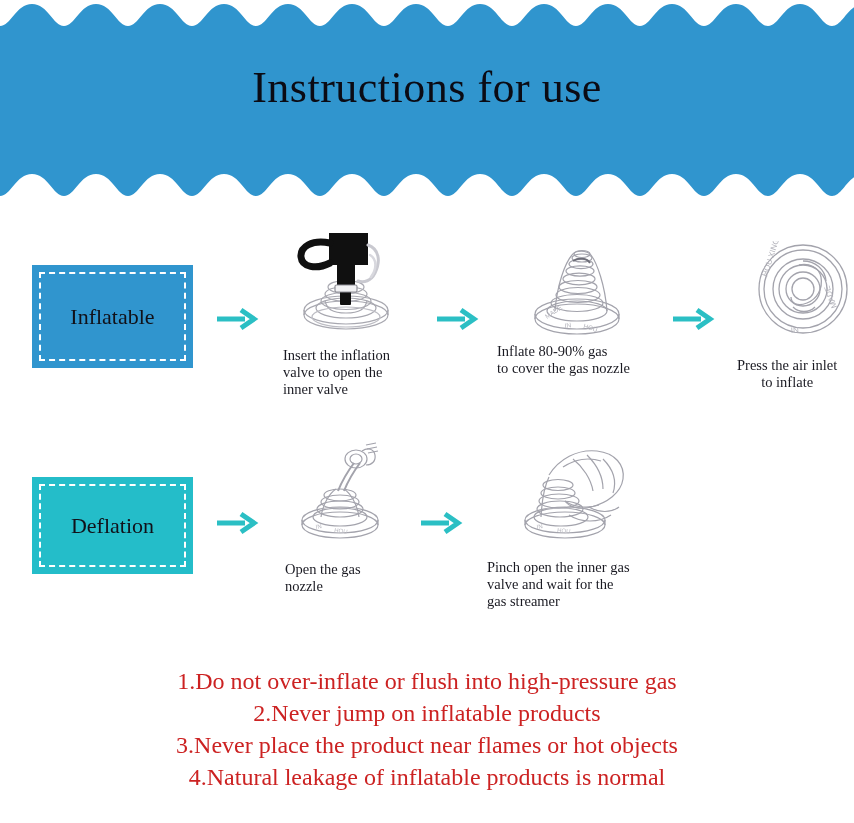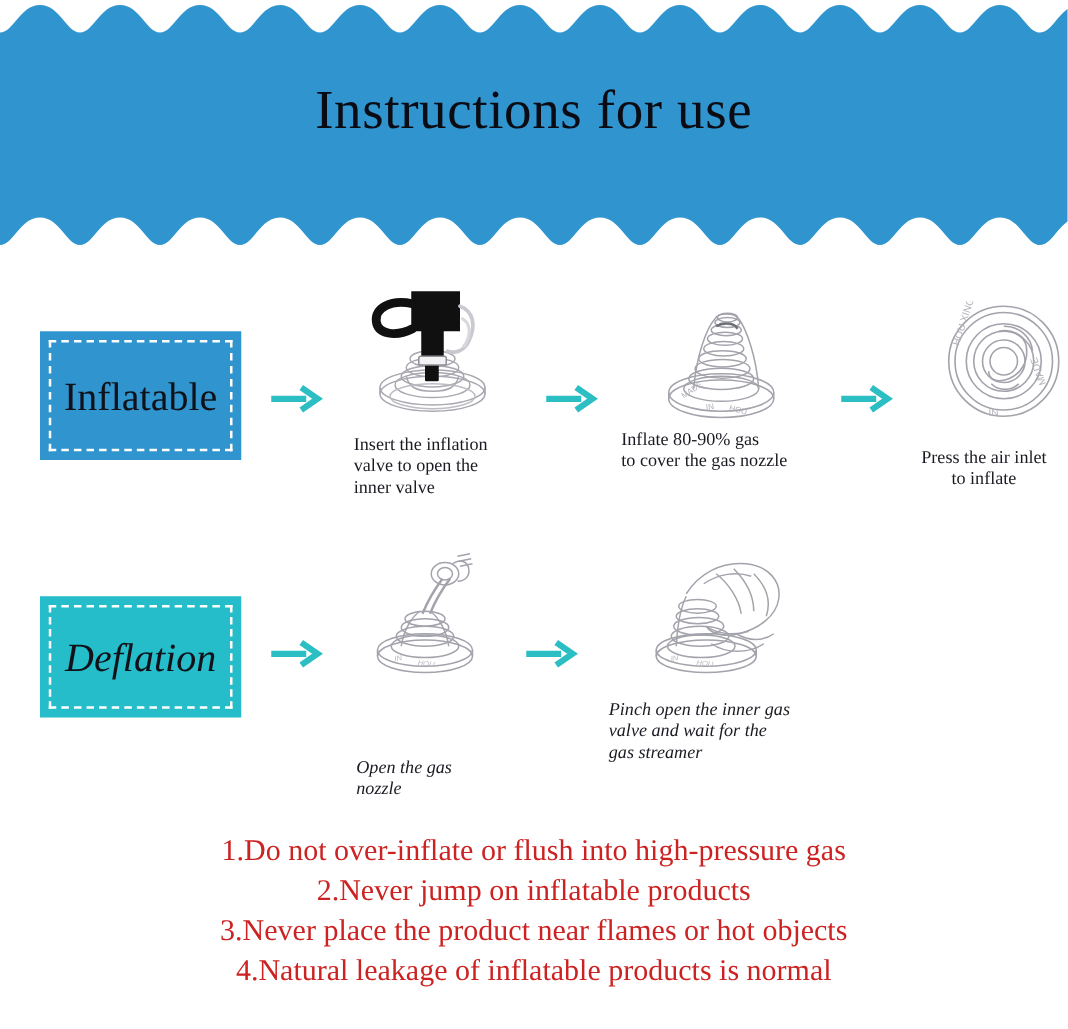--- a/index.html
+++ b/index.html
@@ -44,32 +44,32 @@
   
   .flow-row {
     position: absolute;
     left: 0;
     width: 854px;
     display: flex;
     flex-direction: row;
     align-items: flex-start;
   }
   #row-inflatable { top: 225px; height: 180px; }
-  #row-deflation  { top: 437px; height: 180px; font-style: italic; }
+  #row-deflation  { top: 437px; height: 180px; }
 
   
   .label-box {
     position: relative;
     box-sizing: border-box;
     display: flex;
     align-items: center;
     justify-content: center;
     color: #111119;
     font-family: "Liberation Serif", serif;
-    font-size: 32px;
+    font-size: 22px;
     flex: none;
   }
   .label-box .dash-frame {
     position: absolute;
     left: 7px;
     top: 7px;
     right: 7px;
     bottom: 7px;
     border: 2px dashed #ffffff;
     pointer-events: none;
@@ -127,21 +127,21 @@
     white-space: pre-line;
   }
 
   #step-inf-1 { margin-left: 12px; margin-top: 0px;  width: 150px; }
   #step-inf-2 { margin-left: 18px; margin-top: 14px; width: 160px; }
   #step-inf-3 { margin-left: 22px; margin-top: 16px; width: 132px; }
   #step-inf-1 .caption { margin-top: 8px;  margin-left: 12px; }
   #step-inf-2 .caption { margin-left: 0px; }
   #step-inf-3 .caption { margin-top: 12px; margin-left: 0px; text-align: center; }
 
-  #step-def-1 { margin-left: 18px; margin-top: 0px;  width: 130px; gap: 44px; }
+  #step-def-1 { margin-left: 18px; margin-top: 0px;  width: 130px; }
   #step-def-2 { margin-left: 22px; margin-top: 0px;  width: 185px; }
   #step-def-1 .caption { margin-top: 10px; margin-left: 8px; }
   #step-def-2 .caption { margin-top: 8px;  margin-left: 2px; }
 
   
   #warnings {
     position: absolute;
     left: 0;
     top: 666px;
     width: 854px;

